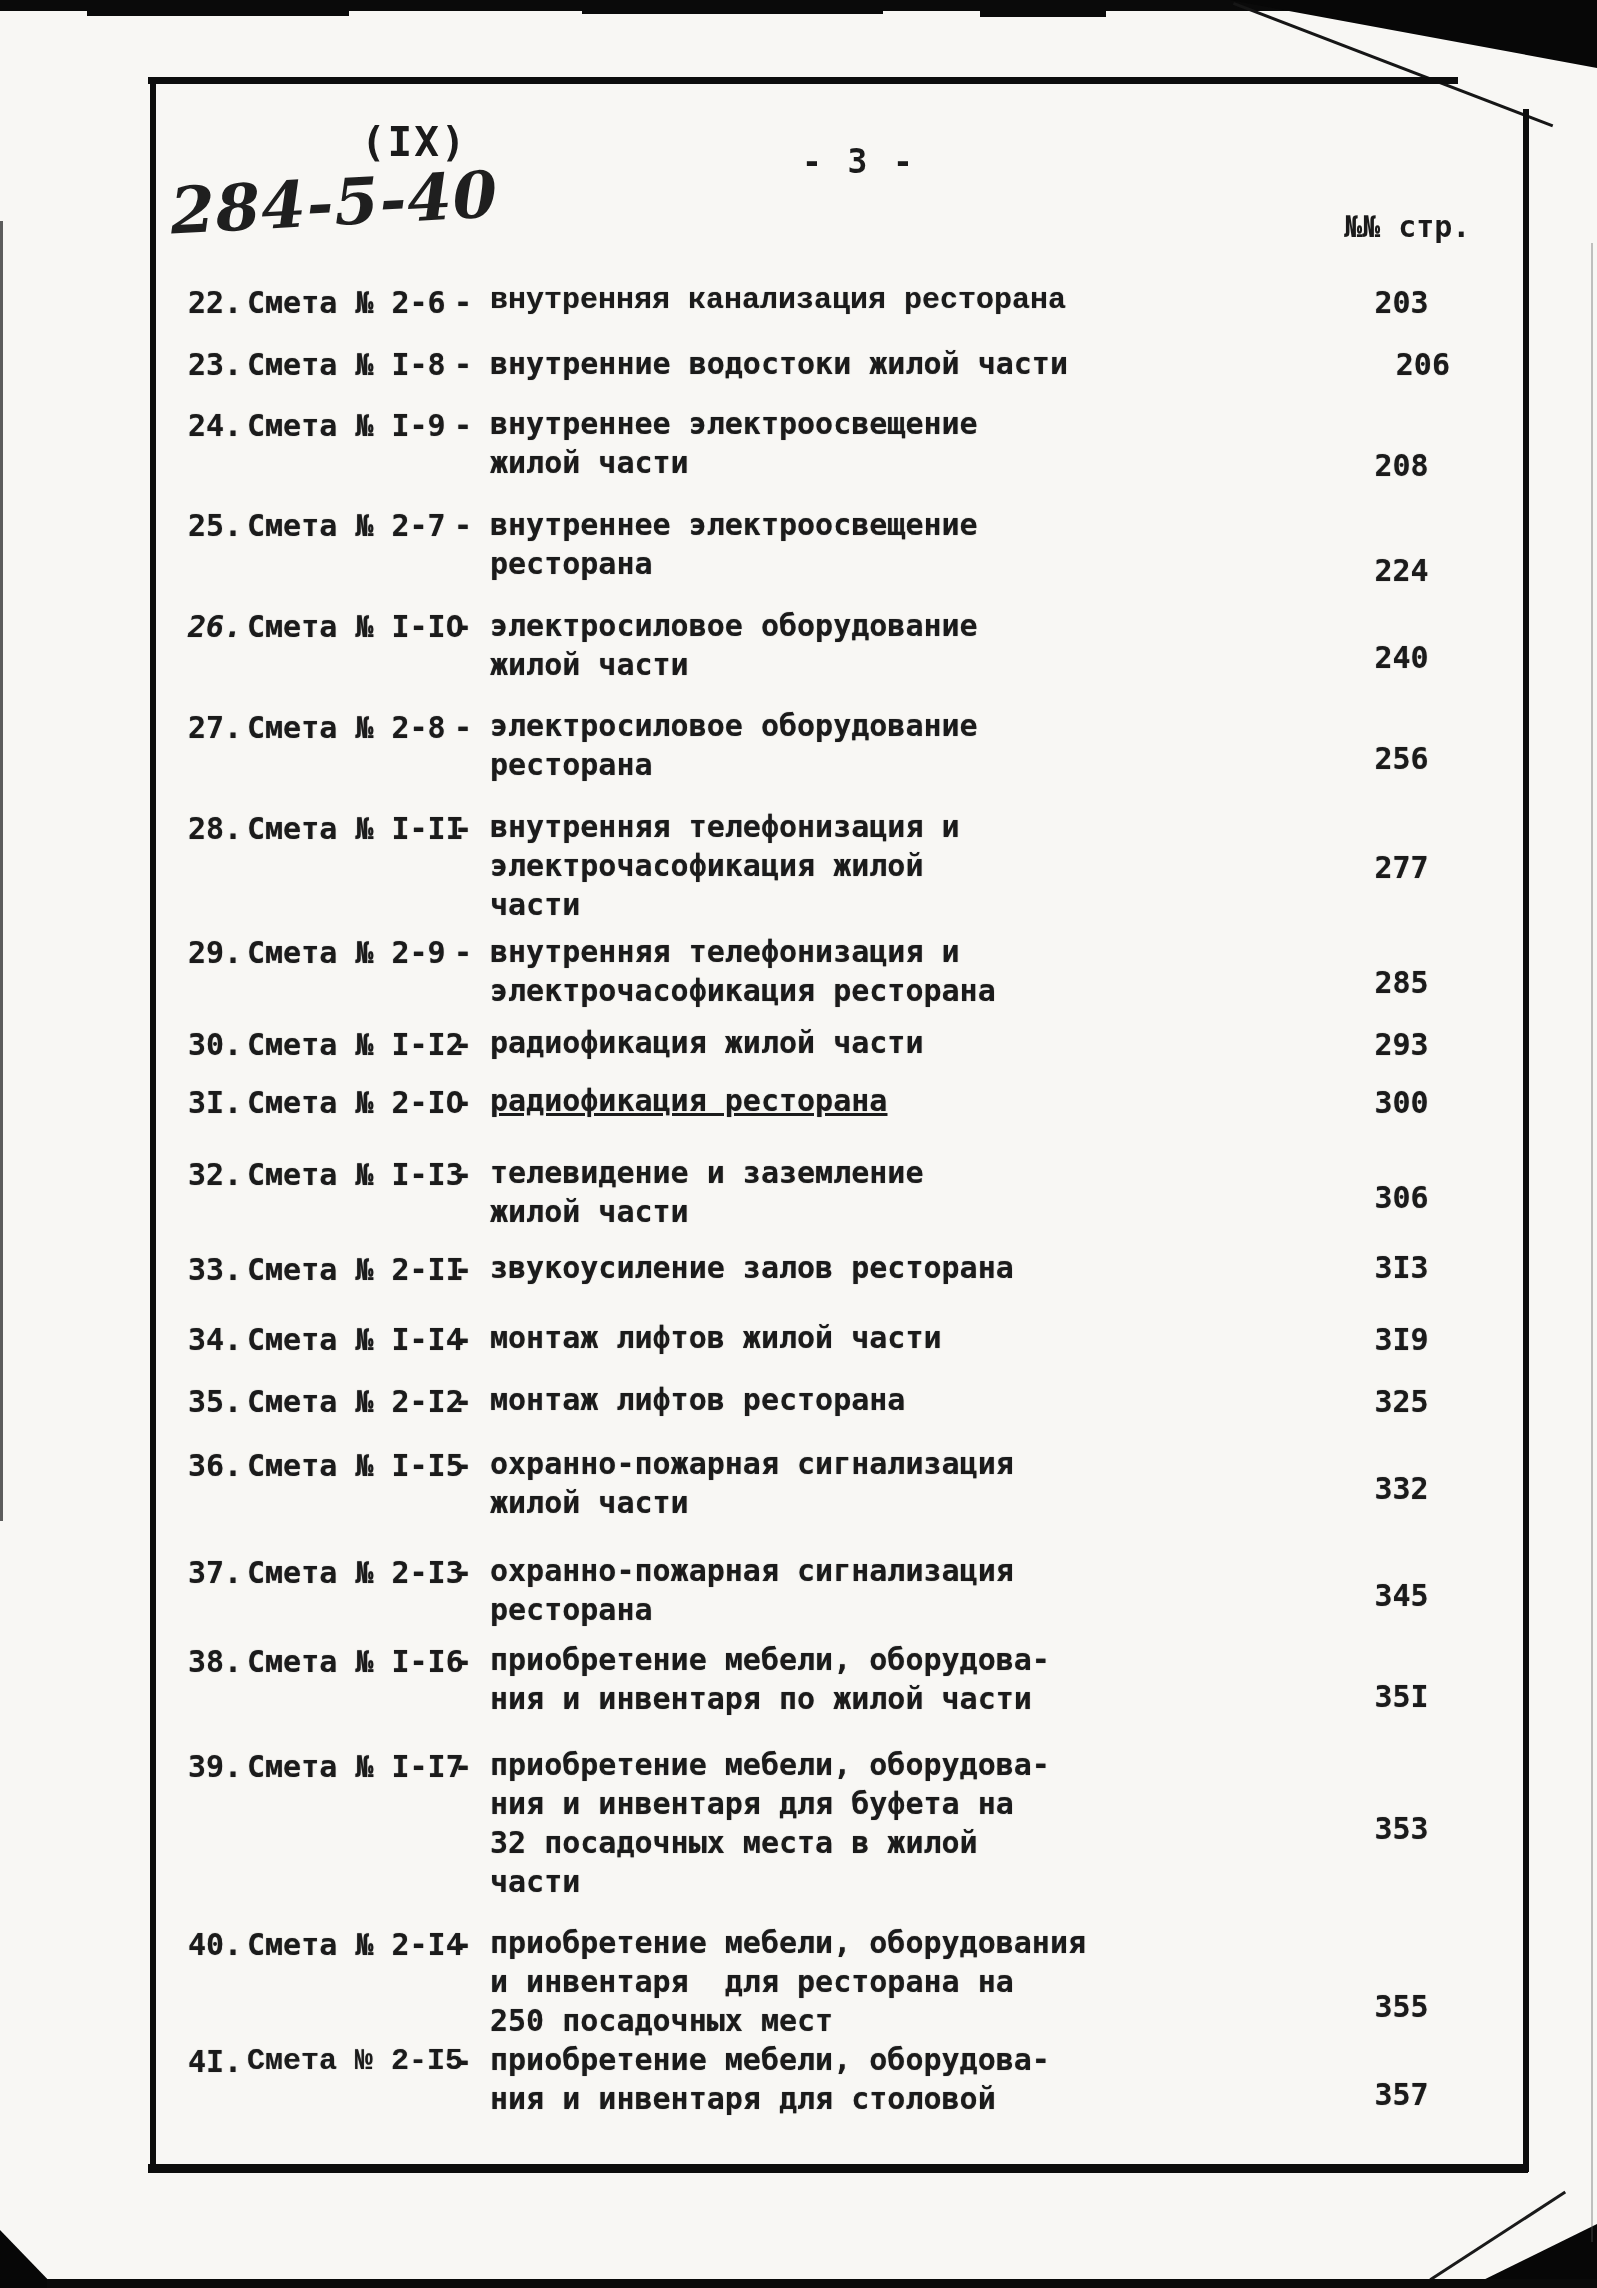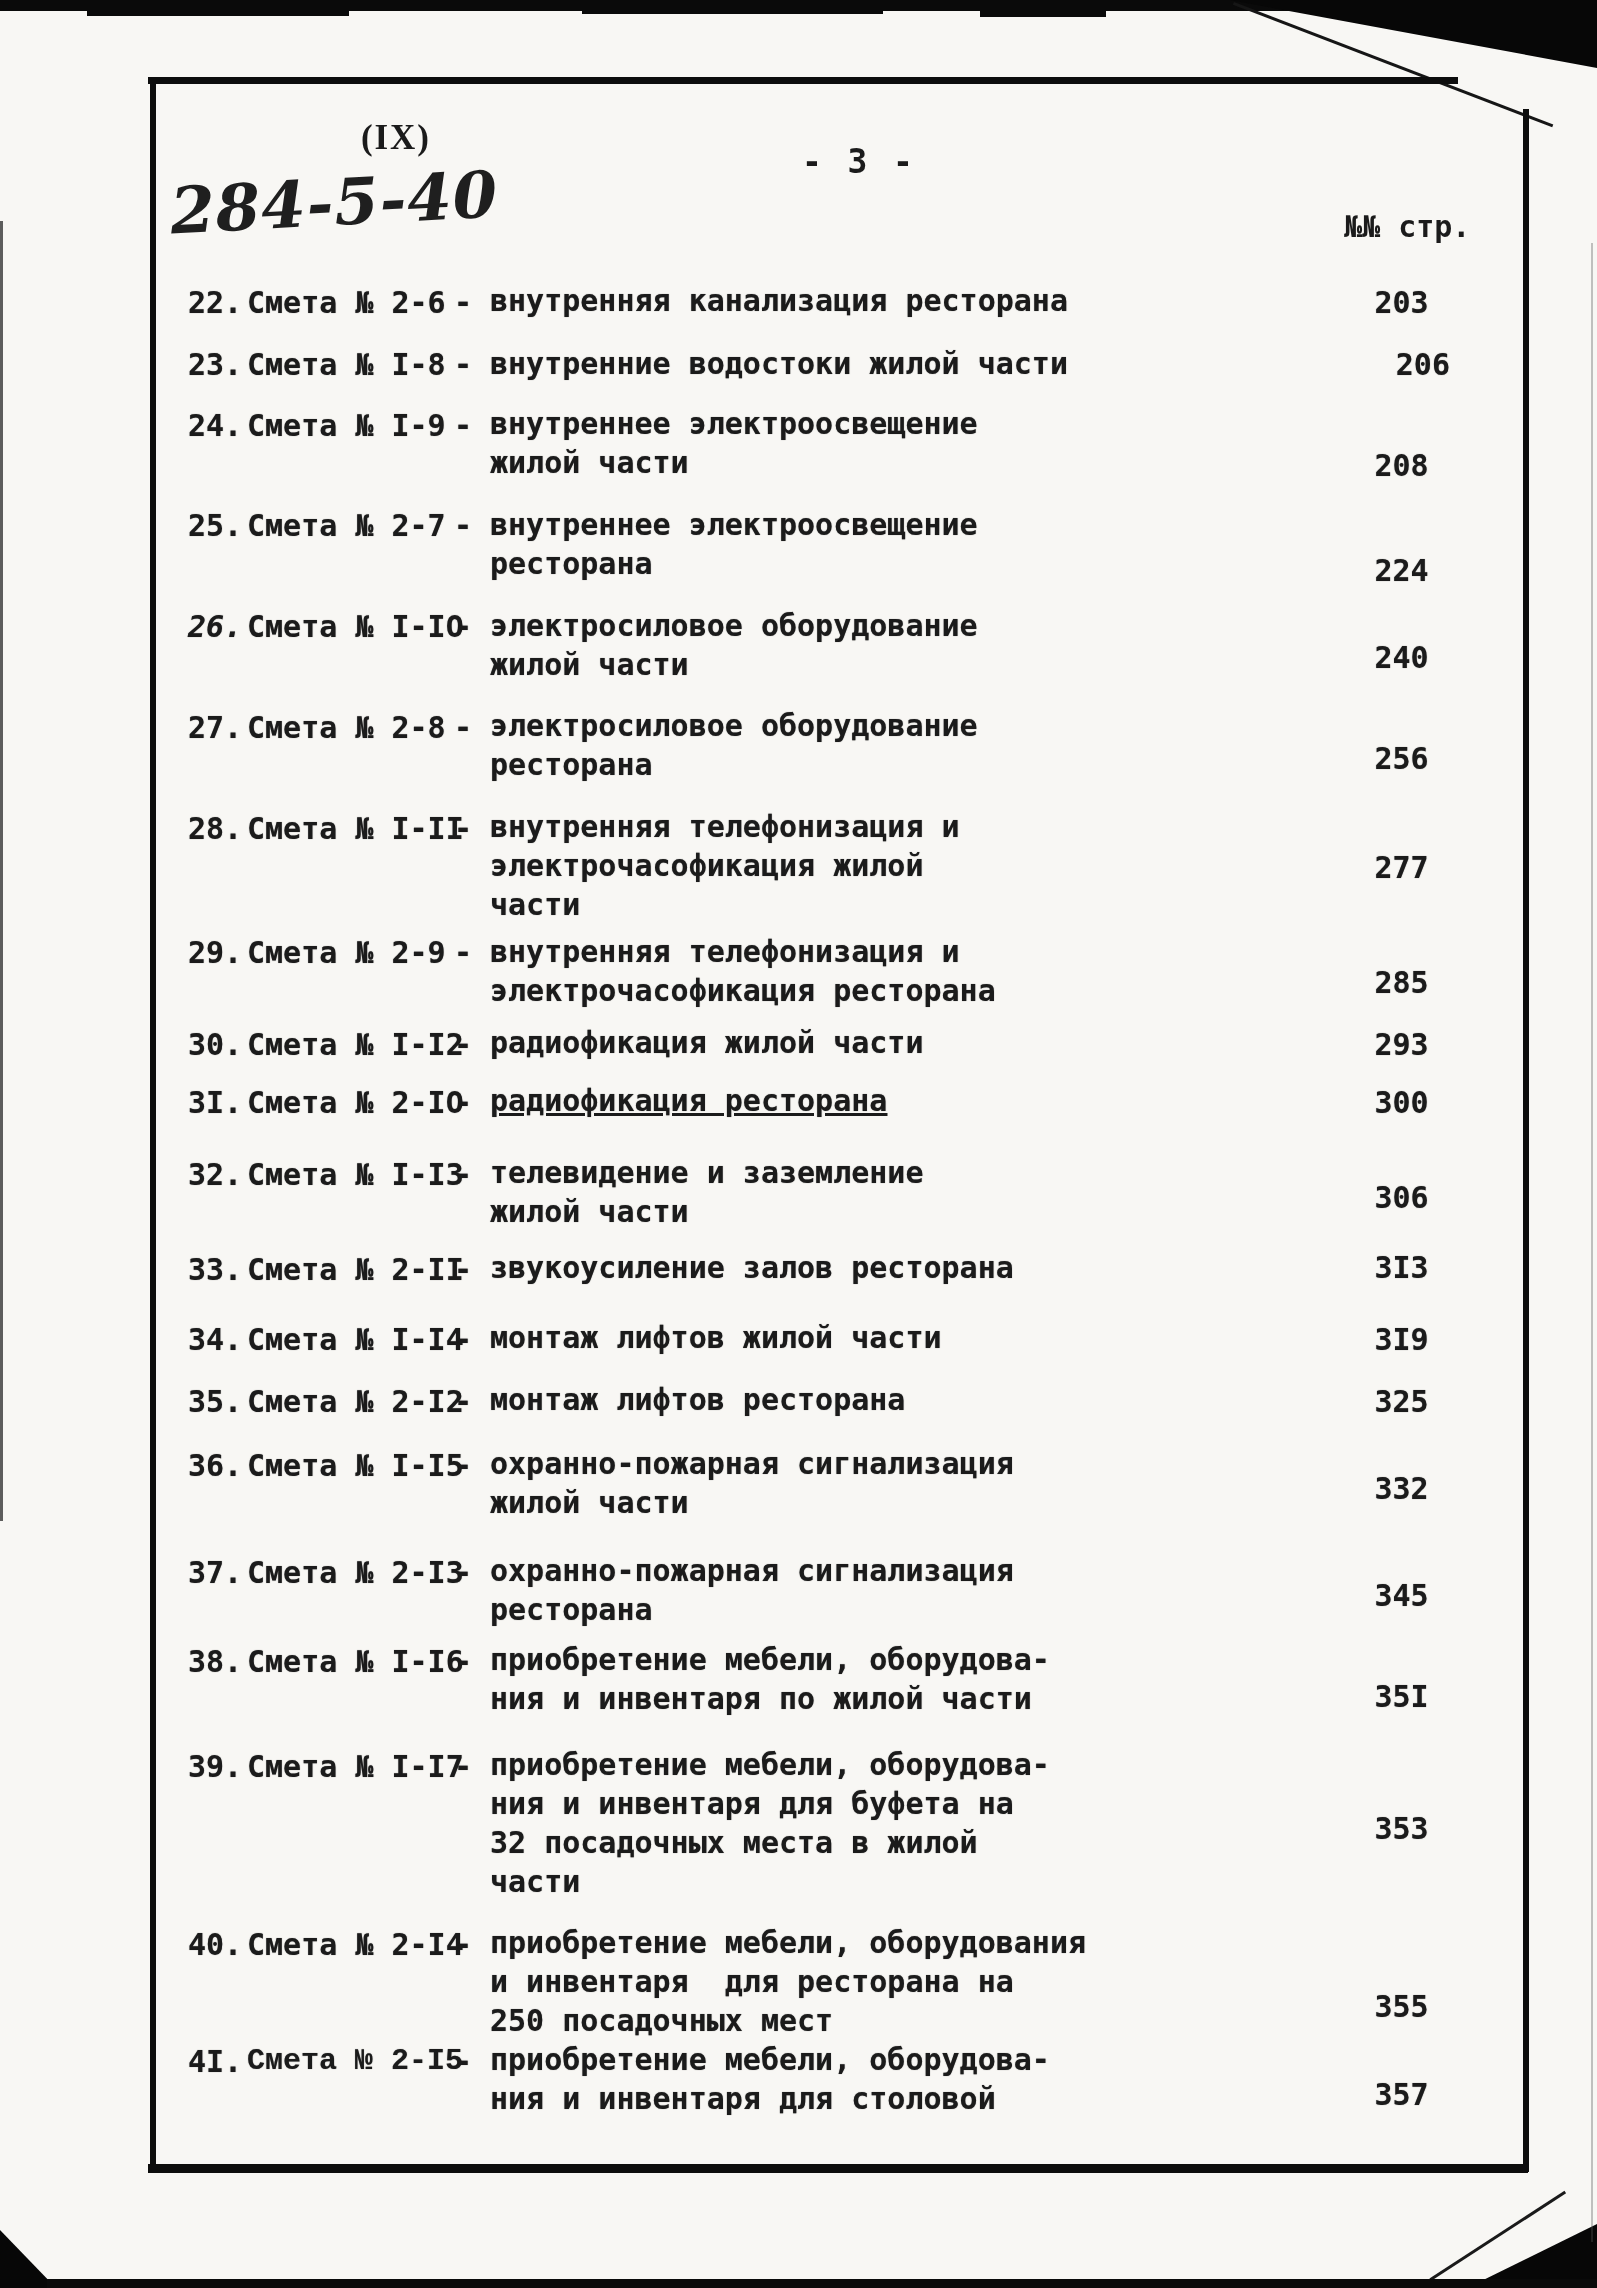--- a/index.html
+++ b/index.html
@@ -25,21 +25,21 @@
   .corner-bl{position:absolute;left:0;top:2230px;width:56px;height:58px;background:#070707;
              clip-path:polygon(0 0,100% 100%,0 100%);}
   .corner-br{position:absolute;left:1467px;top:2224px;width:130px;height:64px;background:#070707;
              clip-path:polygon(100% 0,100% 100%,0 100%);}
   .fold-line-br{position:absolute;left:1431px;top:2278px;width:161px;height:2.9px;background:#1a1a1a;
              transform:rotate(-33deg);transform-origin:0 100%;}
   .edge-left{position:absolute;left:0;top:221px;width:2.9px;height:1300px;background:#2a2a2a;opacity:.75;}
   .edge-right{position:absolute;left:1591px;top:243px;width:1.9px;height:1999px;background:#555;opacity:.35;}
   
   .t{position:absolute;font-weight:bold;white-space:pre;}
-  .section-mark{left:361px;top:118px;font-size:35px;letter-spacing:1.9px;font-family:Liberation Serif, serif;}
+  .section-mark{left:361px;top:118px;font-size:41px;letter-spacing:1.9px;}
   .page-label{left:802px;top:142px;font-size:33px;letter-spacing:2.9px;}
   .col-header{left:1344px;top:209px;font-size:30px;}
   .handwritten{
     left:170px;top:165px;font-size:64px;
     font-family:"DejaVu Serif", serif;font-style:italic;font-weight:bold;
     transform:rotate(-3deg);letter-spacing:1px;color:#1f1f1f;
   }
   
   .row-part{position:absolute;font-weight:bold;font-size:30px;white-space:pre;
             text-shadow:0 0 1px rgba(20,20,20,.55);}
@@ -71,21 +71,21 @@
 
   <div class="t section-mark">(IX)</div>
   <div class="t page-label">- 3 -</div>
   <div class="t handwritten">284-5-40</div>
   <div class="t col-header">№№ стр.</div>
 
   <div id="rows">
       <div class="row-part " style="left: 188px; top: 285px;">22.</div>
       <div class="row-part " style="left: 247px; top: 285px;">Смета № 2-6</div>
       <div class="row-part " style="left: 454px; top: 285px;">-</div>
-      <div class="row-part row-desc" style="left: 490px; top: 281px;">внутренняя канализация ресторана</div>
+      <div class="row-part row-desc" style="left: 490px; top: 281px; font-family: Liberation Mono, monospace;">внутренняя канализация ресторана</div>
       <div class="row-part row-page" style="left: 1353px; top: 285px;">203</div>
       <div class="row-part " style="left: 188px; top: 347px;">23.</div>
       <div class="row-part " style="left: 247px; top: 347px;">Смета № I-8</div>
       <div class="row-part " style="left: 454px; top: 347px;">-</div>
       <div class="row-part row-desc" style="left: 490px; top: 344px;">внутренние водостоки жилой части</div>
       <div class="row-part row-page" style="left: 1353px; top: 347px; text-align: right;">206</div>
       <div class="row-part " style="left: 188px; top: 408px;">24.</div>
       <div class="row-part " style="left: 247px; top: 408px;">Смета № I-9</div>
       <div class="row-part " style="left: 454px; top: 408px;">-</div>
       <div class="row-part row-desc" style="left: 490px; top: 404px;">внутреннее электроосвещение

